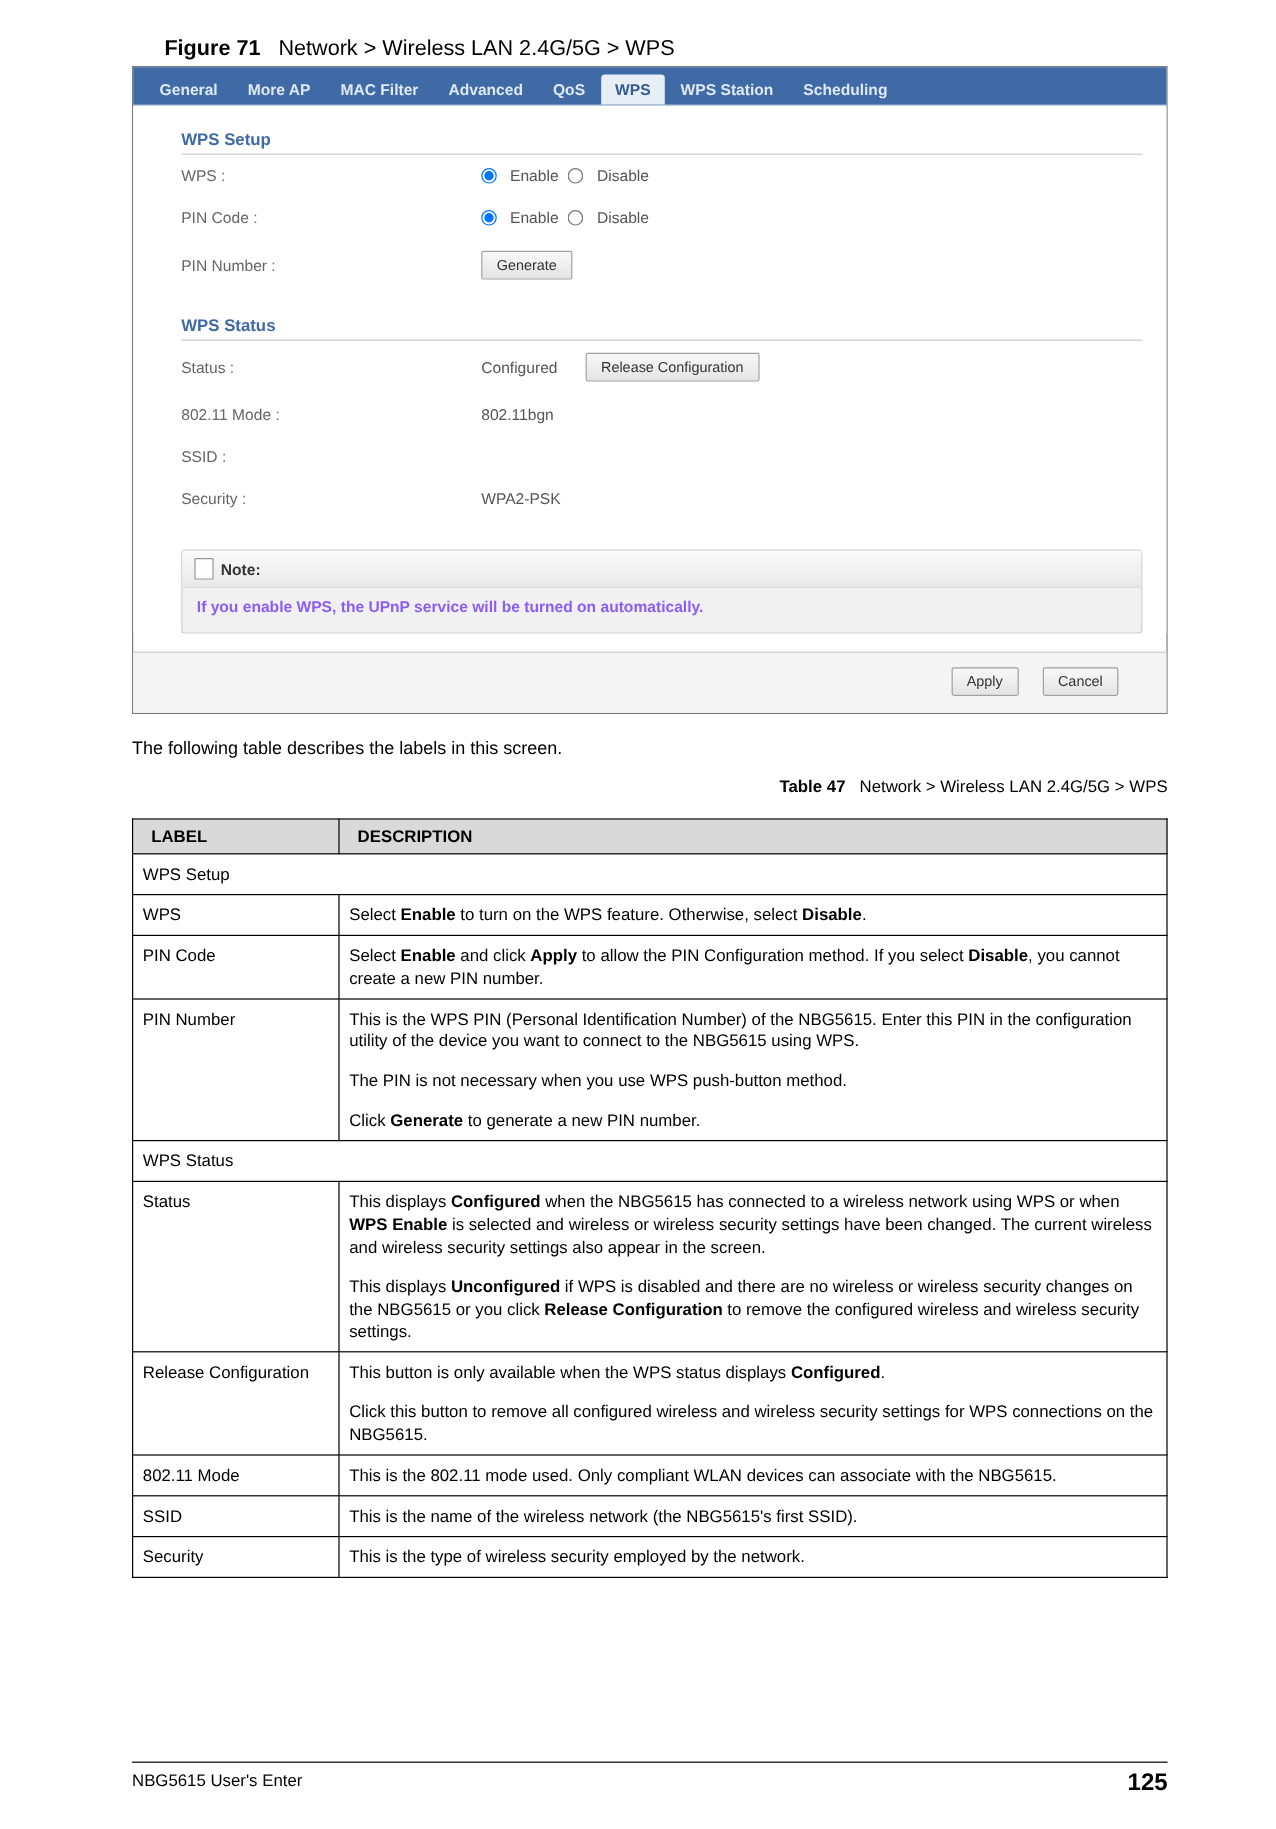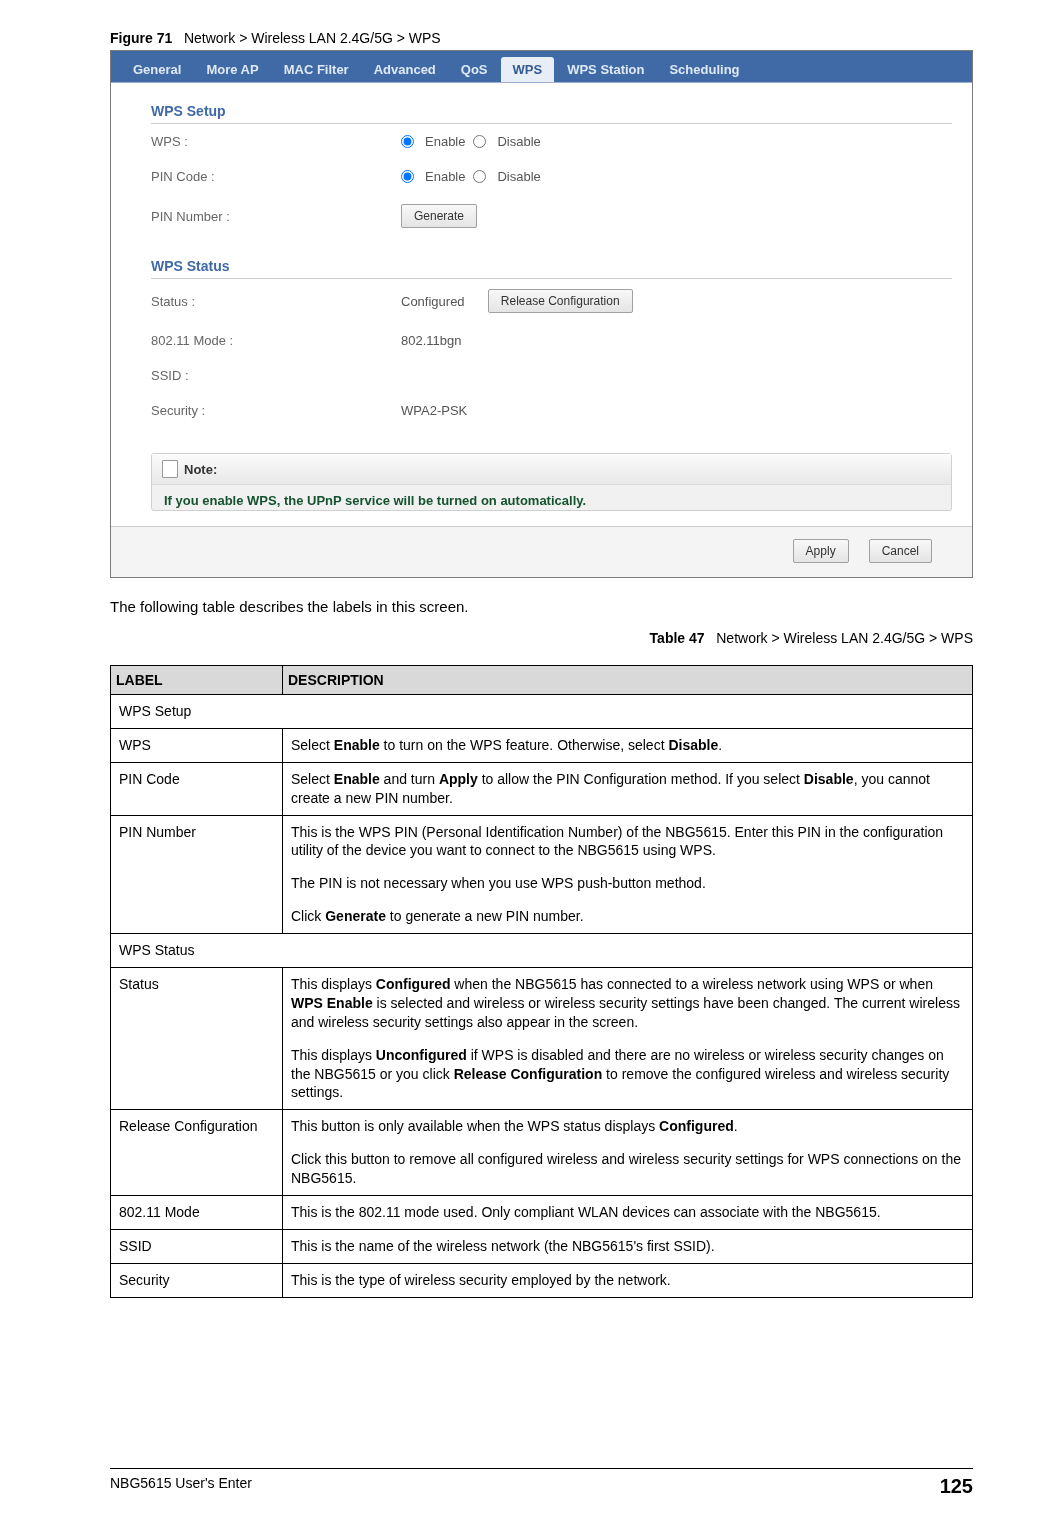--- a/index.html
+++ b/index.html
@@ -16,22 +16,23 @@
     min-height: 1470px;
   }
   .top-header {
     text-align: right;
     font-size: 14px;
     padding-bottom: 6px;
     border-bottom: 1.5px solid #000;
     margin-bottom: 30px;
   }
   .figure-caption {
-    font-size: 14px;
+    font-size: 18px;
     margin-bottom: 4px;
+    margin-left: 27px;
   }
   .figure-caption b { font-weight: bold; }
   .screenshot {
     border: 1px solid #7a7a7a;
     background: #fff;
     margin-bottom: 20px;
   }
   .tabs {
     background: #3f6aa6;
     padding: 6px 0 0 10px;
@@ -105,24 +106,24 @@
     background: linear-gradient(#fbfbfb,#e8e8e8);
   }
   .note-icon {
     width: 14px; height: 16px;
     border: 1px solid #999;
     border-radius: 1px;
     background: #fff;
     position: relative;
   }
   .note-text {
-    padding: 8px 12px 2px;
+    padding: 8px 12px 14px;
     font-size: 13px;
     font-weight: bold;
-    color: #14532d;
+    color: #8b5cf6;
   }
   .action-bar {
     display: flex;
     justify-content: flex-end;
     gap: 20px;
     padding: 12px 40px 14px;
     border-top: 1px solid #ccc;
     background: #f4f4f4;
   }
   .intro-text {
@@ -136,21 +137,21 @@
   }
   table.desc {
     border-collapse: collapse;
     width: 100%;
     font-size: 14px;
   }
   table.desc th {
     background: #d9d9d9;
     border: 1px solid #000;
     text-align: left;
-    padding: 6px 5px;
+    padding: 6px 15px;
     font-weight: bold;
   }
   table.desc td {
     border: 1px solid #000;
     padding: 7px 8px;
     vertical-align: top;
     line-height: 1.35;
   }
   table.desc td.label-col { width: 155px; }
   .row-span { padding: 6px 8px; }
@@ -279,21 +280,21 @@
         </tr>
     <tr>
       <td class="label-col">WPS</td>
       <td>
         <span>Select </span><b>Enable</b><span> to turn on the WPS feature. Otherwise, select </span><b>Disable</b><span>.</span>
       </td>
     </tr>
     <tr>
       <td class="label-col">PIN Code</td>
       <td>
-        <span>Select </span><b>Enable</b><span> and turn </span><b>Apply</b><span> to allow the PIN Configuration method. If you select </span><b>Disable</b><span>, you cannot create a new PIN number.</span>
+        <span>Select </span><b>Enable</b><span> and click </span><b>Apply</b><span> to allow the PIN Configuration method. If you select </span><b>Disable</b><span>, you cannot create a new PIN number.</span>
       </td>
     </tr>
     <tr>
       <td class="label-col">PIN Number</td>
       <td>
         <span>This is the WPS PIN (Personal Identification Number) of the NBG5615. Enter this PIN in the configuration utility of the device you want to connect to the NBG5615 using WPS.</span>
         <span class="para-gap"></span>
         <span>The PIN is not necessary when you use WPS push-button method.</span>
         <span class="para-gap"></span>
         <span>Click </span><b>Generate</b><span> to generate a new PIN number.</span>

